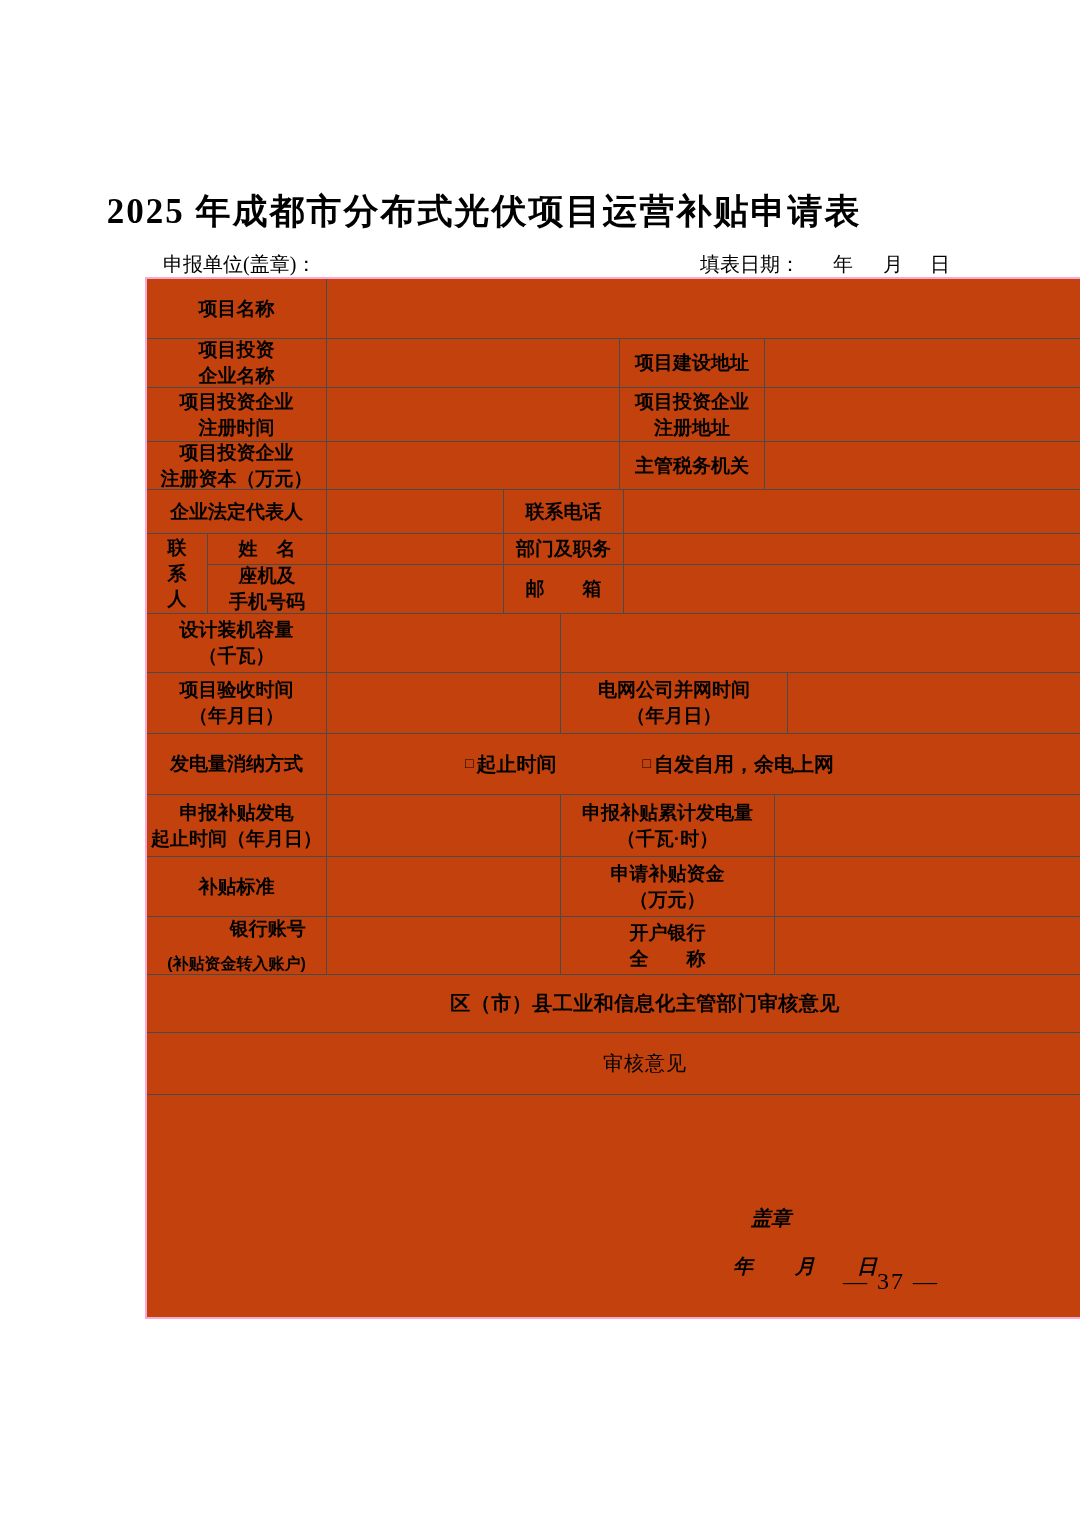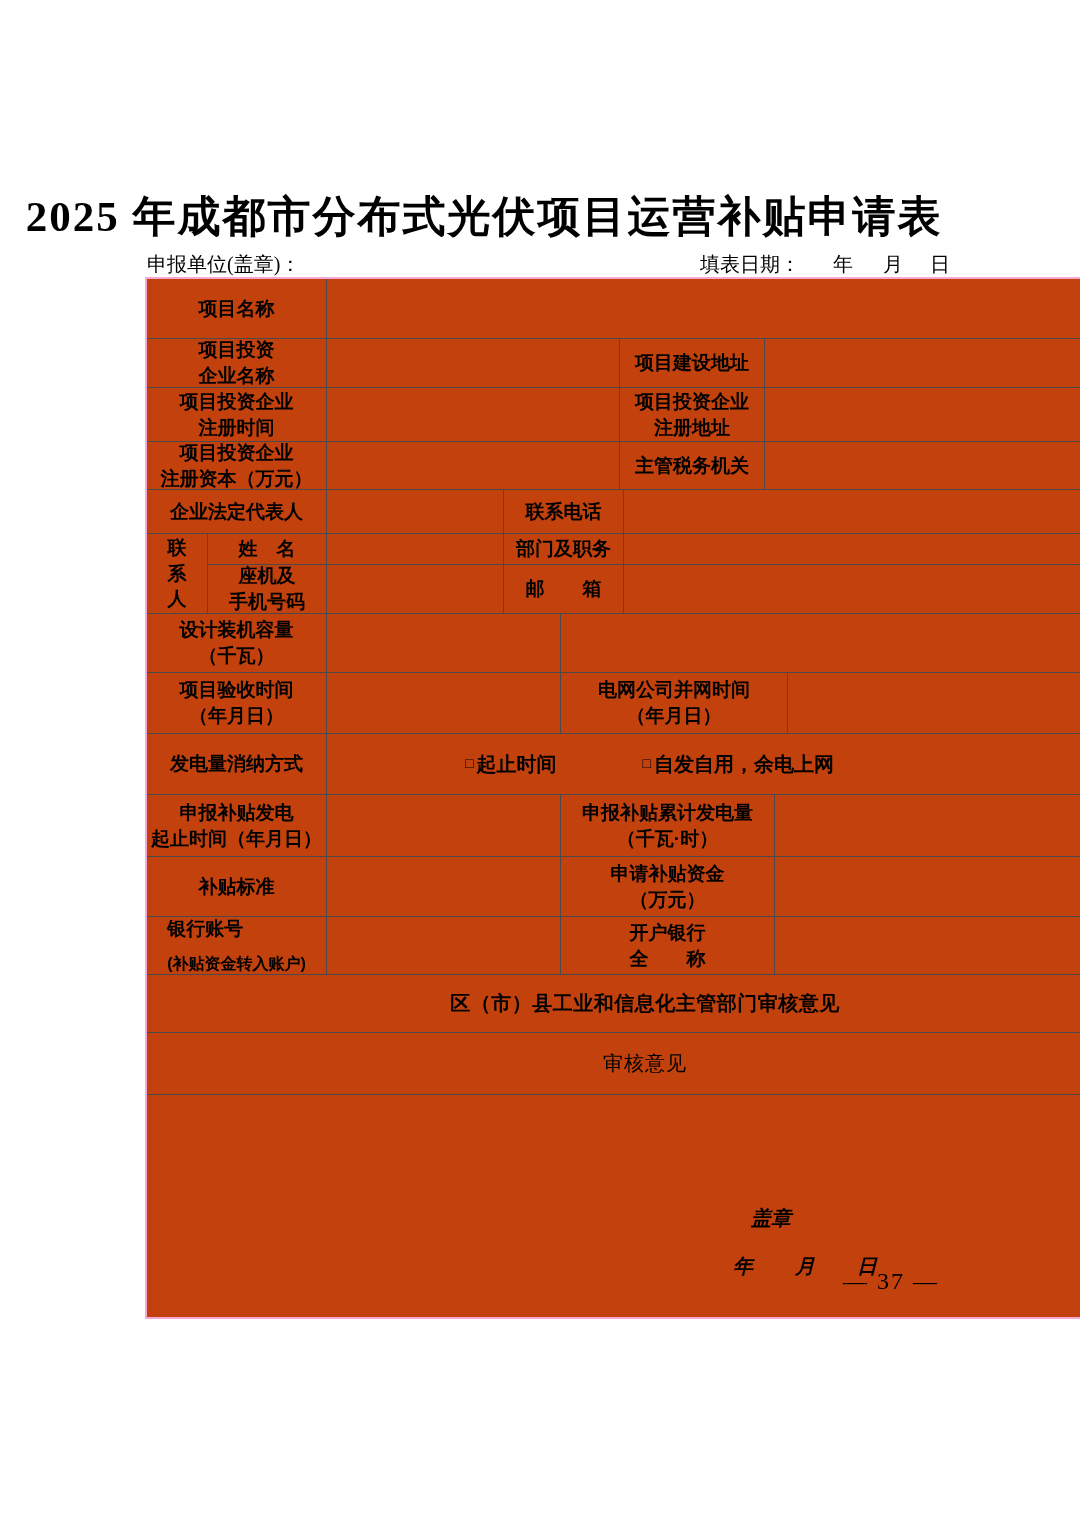--- a/index.html
+++ b/index.html
@@ -4,48 +4,48 @@
 <style>
   * { margin:0; padding:0; box-sizing:border-box; }
   html,body { background:#ffffff; }
   body {
     width:1080px; height:1528px; position:relative; overflow:hidden;
     font-family:"Liberation Sans", sans-serif; color:#000;
   }
   .doc-title {
     position:absolute; top:188px; left:0; width:968px;
     text-align:center; font-family:"Liberation Serif", serif;
-    font-weight:bold; font-size:43px; letter-spacing:2px; white-space:nowrap;
+    font-weight:bold; font-size:35px; letter-spacing:2px; white-space:nowrap;
   }
   .header-line {
     position:absolute; left:147px; top:251px; width:833px; height:26px;
     font-family:"Liberation Serif", serif; font-size:20px;
   }
   .header-line span { position:absolute; top:0; white-space:nowrap; }
-  .hl-declarant { left:0; }
+  .hl-declarant { left:16px; }
   .hl-datelabel { left:553px; }
   .hl-year  { left:686px; }
   .hl-month { left:736px; }
   .hl-day   { left:783px; }
 
   .form-table {
     position:absolute; left:145px; top:277px; width:1000px;
     border:2px solid #f9a8d4; background:#c2410c;
   }
   .row { display:flex; border-bottom:1.5px solid #4a4a4a; }
   .row.last { border-bottom:none; }
   .cell {
     border-right:1.5px solid #4a4a4a;
     display:flex; align-items:center; justify-content:center;
     text-align:center; overflow:hidden;
   }
   .cell.end { border-right:none; flex:1; }
   .lbl { font-weight:bold; font-size:19px; line-height:1.35; white-space:pre-line; }
   .sublbl { font-weight:bold; font-size:16px; line-height:1.3; display:block;margin-top:13px; }
-  .lblwrap { display:flex; flex-direction:column; align-items:flex-start; justify-content:center; }
+  .lblwrap { display:flex; flex-direction:column; align-items:flex-end; justify-content:center; }
   .serif-cell { font-family:"Liberation Serif", serif; font-size:20px; letter-spacing:1px; }
   .bold-center { font-weight:bold; font-size:20px; letter-spacing:0.5px; }
   .pair { display:flex; border-bottom:1.5px solid #4a4a4a; }
   .pair-right { flex:1; display:flex; flex-direction:column; }
   .subrow { display:flex; border-bottom:1.5px solid #4a4a4a; }
   .subrow.last { border-bottom:none; }
   .opt { font-weight:bold; font-size:20px; white-space:nowrap; display:inline-flex; align-items:center; }
   .chk { font-size:14px; font-weight:normal; margin-right:3px; position:relative; top:-1px; }
   .sign-area { position:relative; }
   .sign-area span { position:absolute; font-weight:bold; font-size:20px; white-space:nowrap;font-style:italic; }

